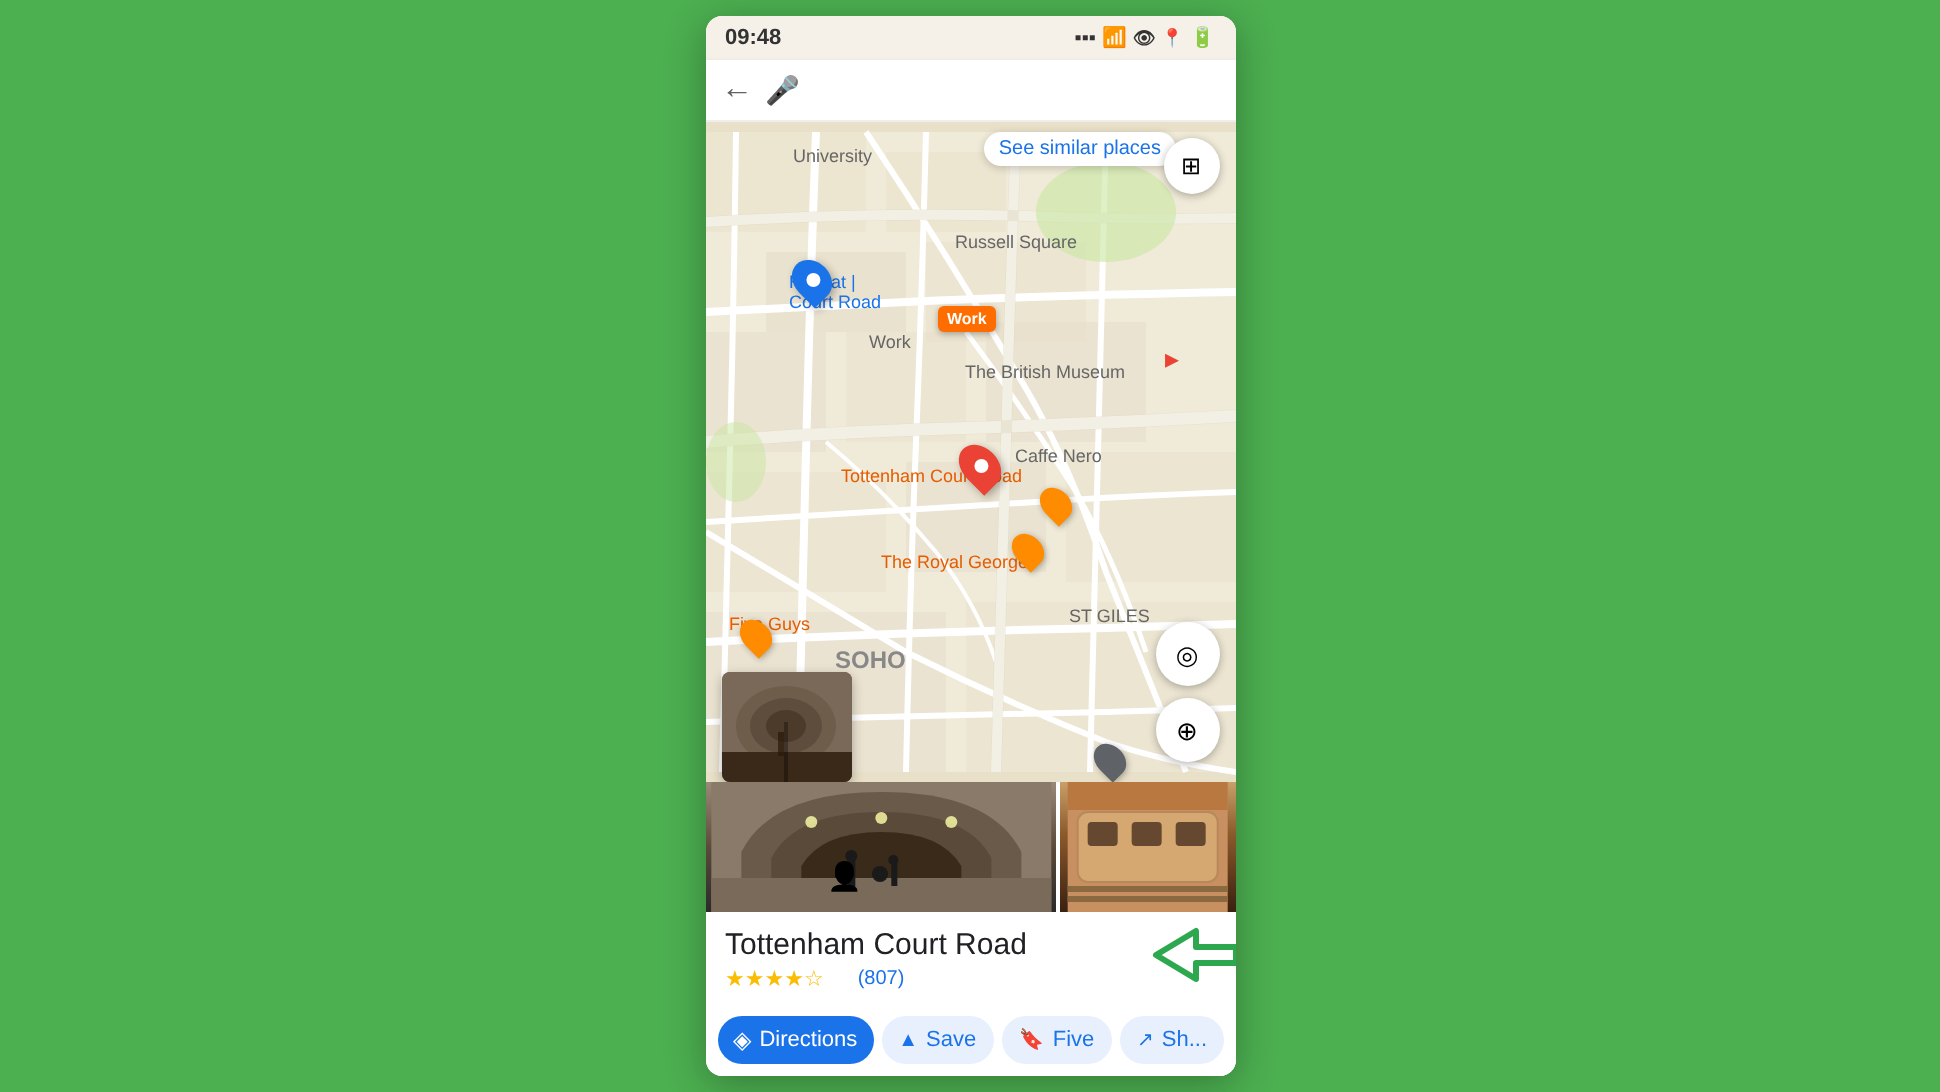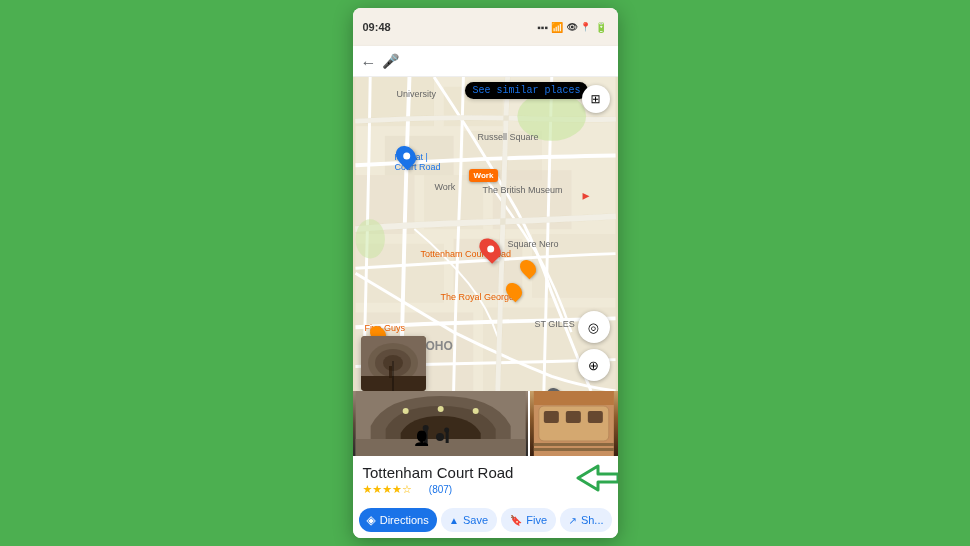--- a/index.html
+++ b/index.html
@@ -20,21 +20,21 @@
       border-radius: 8px;
       overflow: hidden;
       position: relative;
       display: flex;
       flex-direction: column;
       box-shadow: 0 4px 20px rgba(0,0,0,0.3);
     }
     
     .status-bar {
       background: #f5f0e8;
-      height: 38px;
+      height: 22px;
       display: flex;
       align-items: center;
       justify-content: space-between;
       padding: 0 10px;
       font-size: 10px;
       font-weight: bold;
       color: #333;
       flex-shrink: 0;
     }
     .status-bar .time { font-weight: bold; font-size: 11px; }
@@ -72,29 +72,28 @@
       position: relative;
       overflow: hidden;
       background: #e8e0c8;
     }
 
     
     .see-similar {
       position: absolute;
       top: 5px;
       right: 30px;
-      background: #000000;
+      background: #ffffff;
       color: #1a73e8;
       font-size: 10px;
       padding: 3px 7px;
       border-radius: 12px;
       box-shadow: 0 1px 4px rgba(0,0,0,0.2);
       cursor: pointer;
       white-space: nowrap;
-      font-family: Liberation Mono, monospace;
     }
     .map-btn {
       width: 28px;
       height: 28px;
       background: #fff;
       border-radius: 50%;
       display: flex;
       align-items: center;
       justify-content: center;
       box-shadow: 0 1px 4px rgba(0,0,0,0.3);
@@ -364,23 +363,23 @@
       <ellipse cx="15" cy="165" rx="15" ry="20" fill="#c8e6a0" opacity="0.5"></ellipse>
     </svg>
 
     <div class="see-similar">See similar places</div>
 
     <div class="map-label" style="top:12px;left:44px">University</div>
     <div class="map-label" style="top:55px;left:125px">Russell Square</div>
     <div class="map-label map-label-blue" style="top:75px;left:42px">Habitat |</div>
     <div class="map-label map-label-blue" style="top:85px;left:42px">Court Road</div>
     <div class="map-label" style="top:105px;left:82px">Work</div>
-    <div class="map-label" style="top:108px;left:130px">The British Museum</div>
+    <div class="map-label" style="top:120px;left:130px">The British Museum</div>
     <div class="map-label map-label-orange" style="top:172px;left:68px">Tottenham Court Road</div>
-    <div class="map-label" style="top:162px;left:155px">Square Nero</div>
+    <div class="map-label" style="top:162px;left:155px">Caffe Nero</div>
     <div class="map-label map-label-orange" style="top:215px;left:88px">The Royal George</div>
     <div class="map-label" style="top:242px;left:182px">ST GILES</div>
     <div class="map-label map-label-orange" style="top:246px;left:12px">Five Guys</div>
     <div class="map-label" style="top:262px;left:65px;font-size:12px;font-weight:bold;color:#888">SOHO</div>
 
     <div style="position:absolute;top:68px;left:44px">
       <div style="width:18px;height:22px;background:#1a73e8;border-radius:50% 50% 50% 0;transform:rotate(-45deg);display:flex;align-items:center;justify-content:center;box-shadow:0 2px 4px rgba(0,0,0,0.3)">
         <div style="width:7px;height:7px;background:#fff;border-radius:50%;transform:rotate(45deg)"></div>
       </div>
     </div>

